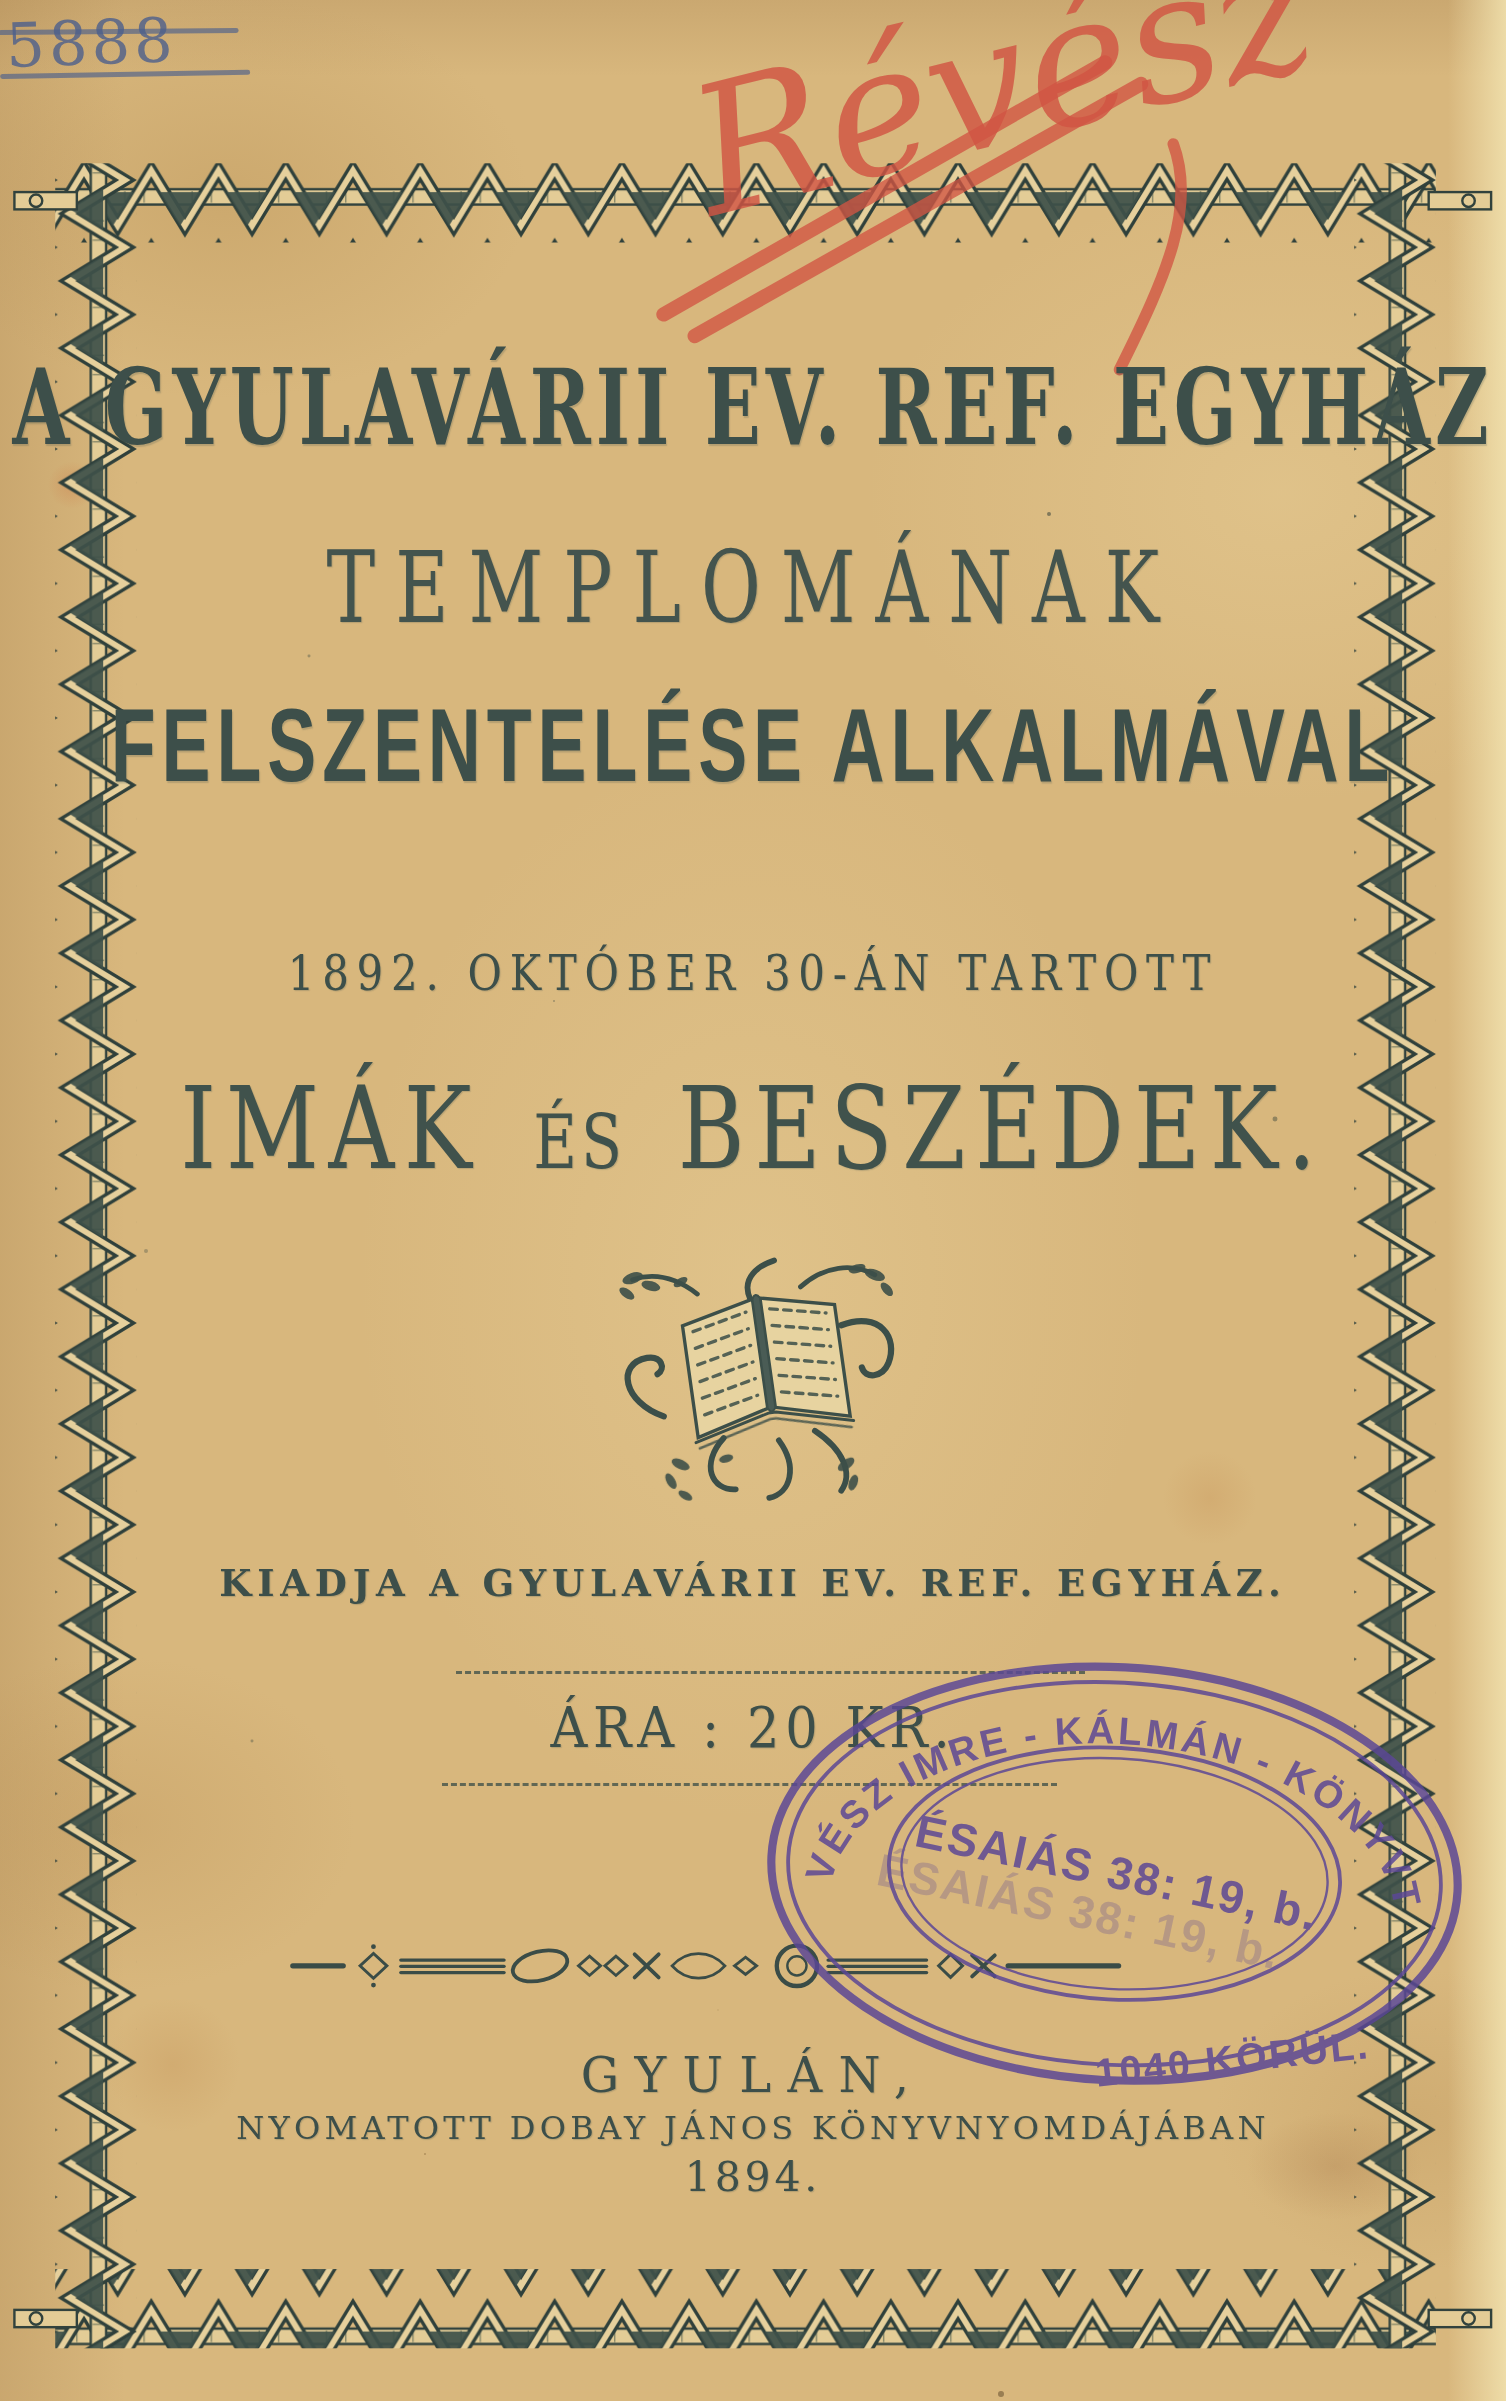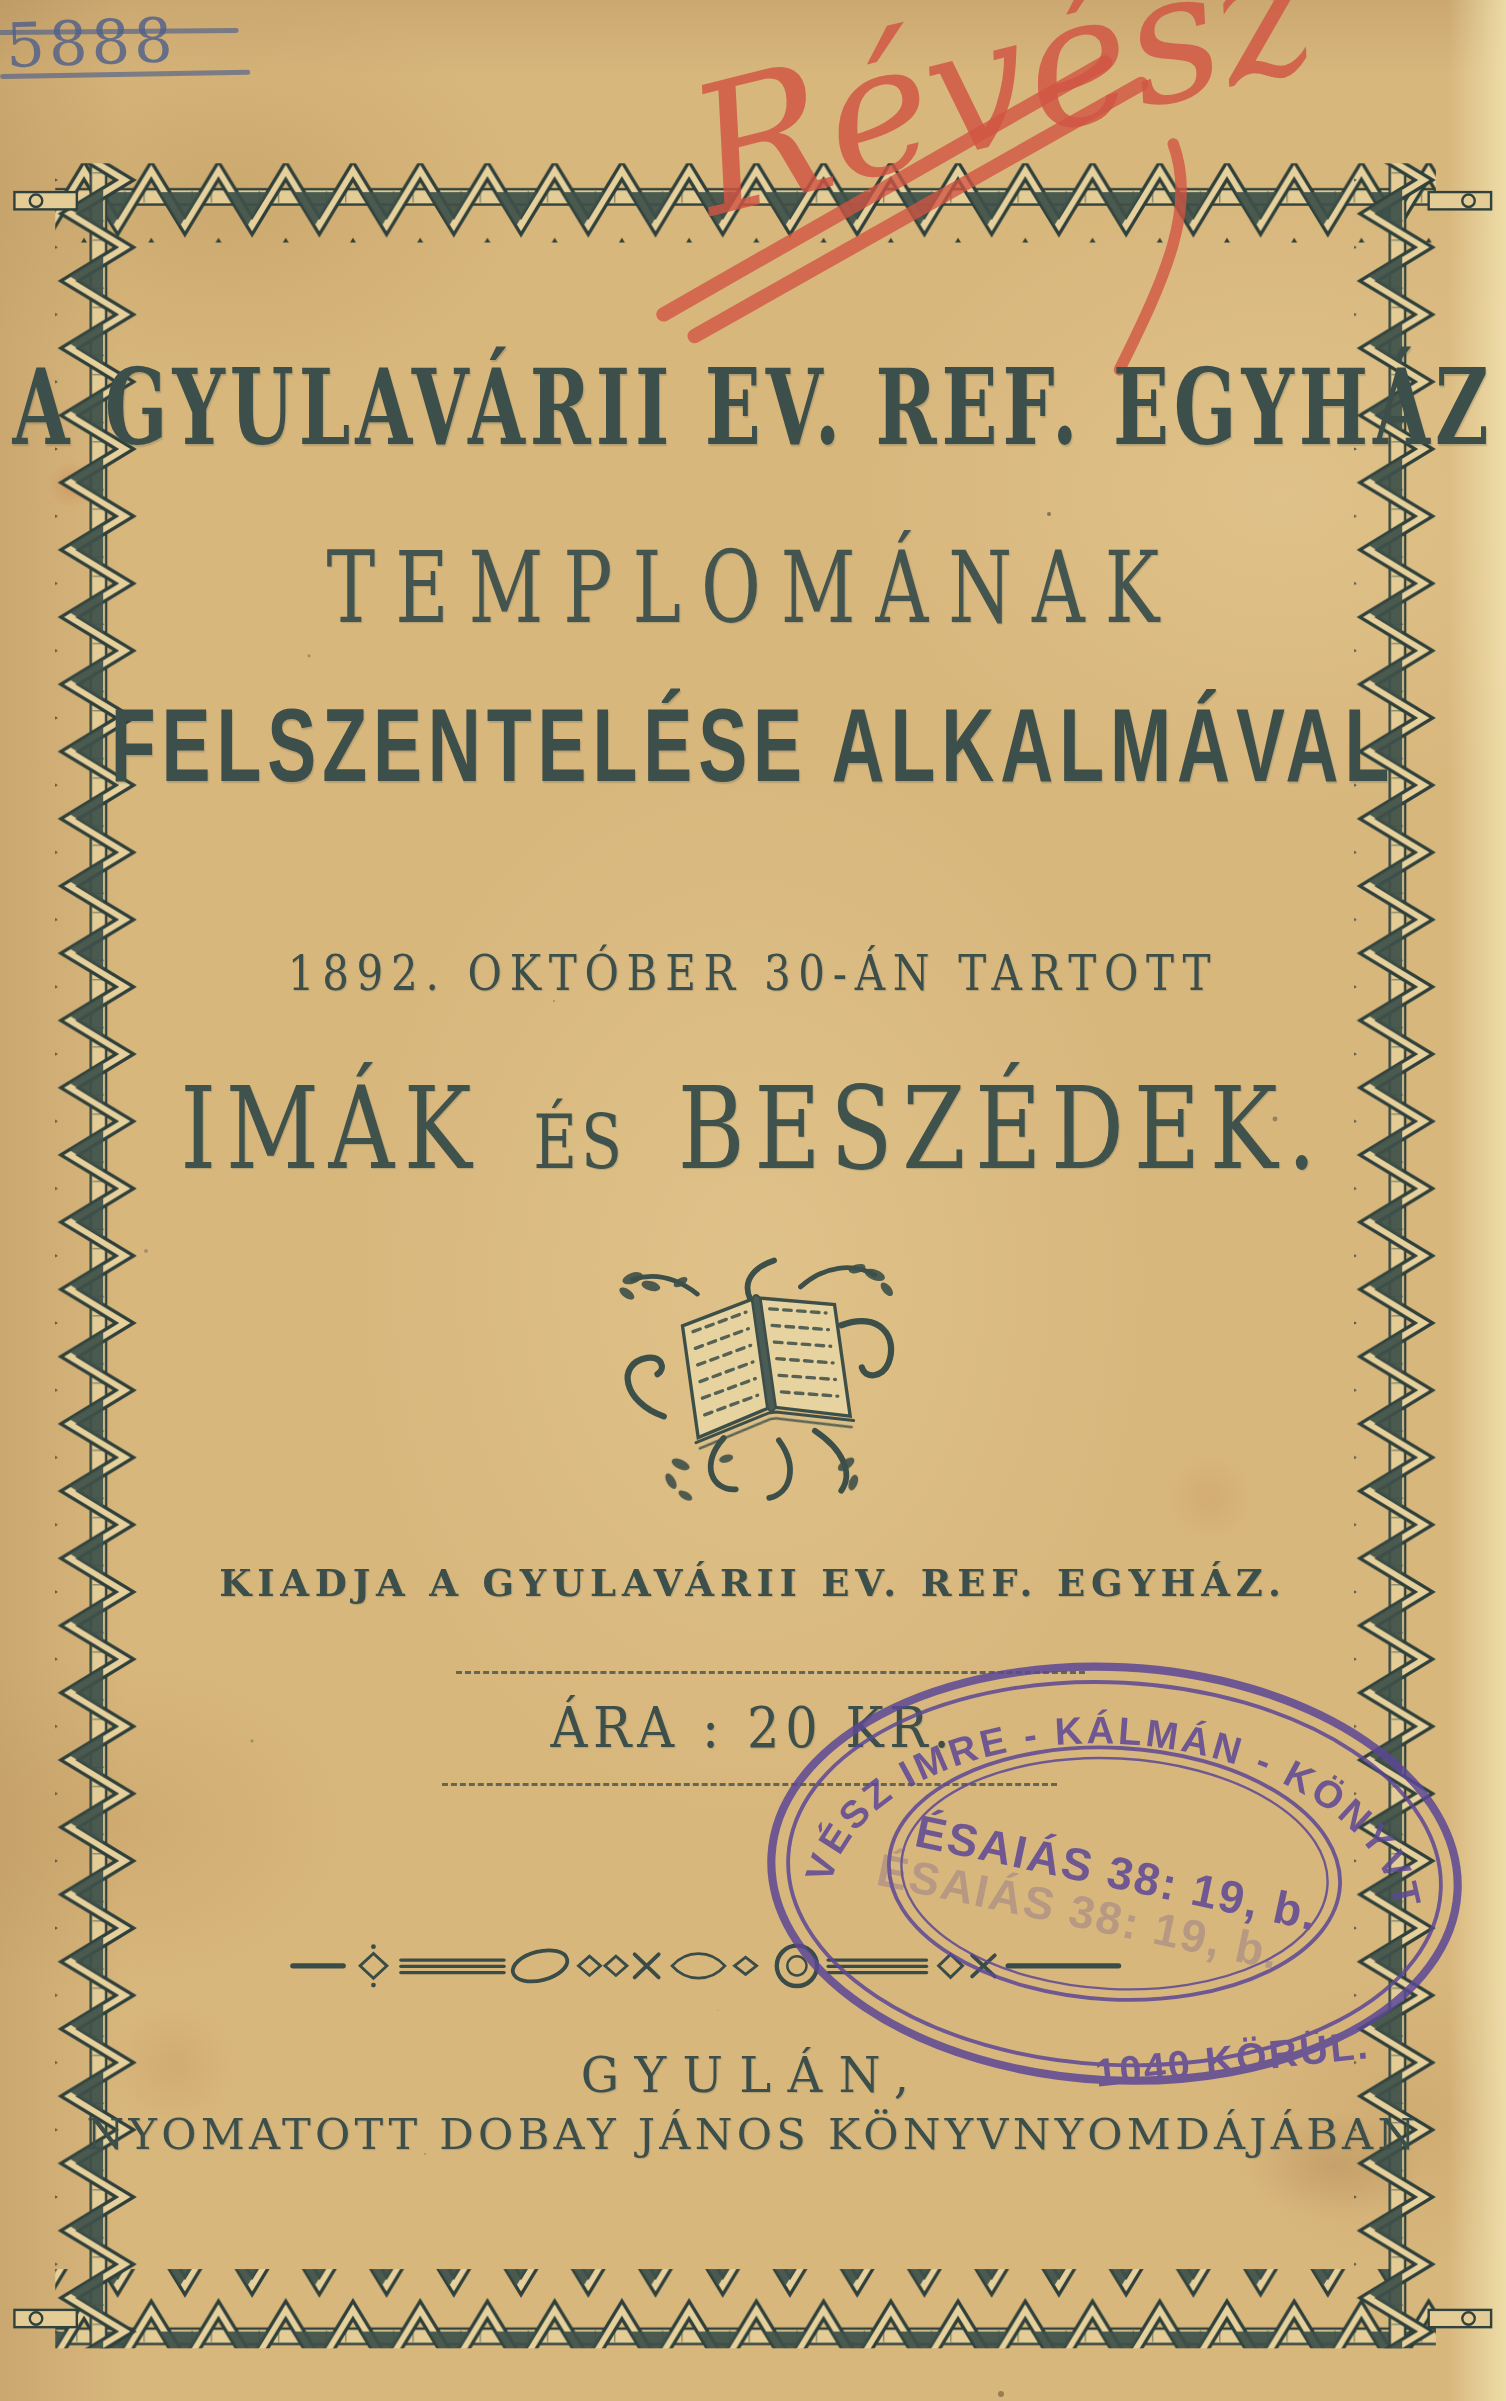--- a/index.html
+++ b/index.html
@@ -41,21 +41,21 @@
   .t1{top:365px;font-size:72px;font-weight:bold;letter-spacing:4.8px;transform:scale(1.02,1.45);}
   .t2{top:545px;font-size:73px;font-weight:normal;letter-spacing:20px;transform:scale(1,1.35);color:#44544e;}
   .t3{top:704px;font-family:"Liberation Sans","DejaVu Sans",sans-serif;font-size:72px;font-weight:bold;
       letter-spacing:5.8px;transform:scale(1.02,1.45);}
   .t4{top:949px;font-size:42px;letter-spacing:7.7px;transform:scale(1,1.15);}
   .t5{top:1076px;font-size:91px;letter-spacing:9.6px;transform:scale(1,1.25);color:#40524c;}
   .t5 .conj{font-size:60px;letter-spacing:3.8px;margin:0 13.4px;}
   .t6{top:1561px;font-size:37px;letter-spacing:5.8px;font-weight:bold;}
   .t7{top:1698px;font-size:51px;letter-spacing:5.8px;transform:scale(1,1.1);}
   .t8{top:2047px;font-size:48px;font-weight:normal;letter-spacing:16.3px;}
-  .t9{top:2109px;font-size:43px;letter-spacing:4.3px;}
+  .t9{top:2109px;font-size:32px;letter-spacing:4.3px;}
   .t10{top:2153px;font-size:41px;letter-spacing:3.8px;}
   .rule{position:absolute;height:0;border-top:3.4px dashed rgba(58,76,71,.75);}
   .r1{top:1671px;left:456px;width:629px;}
   .r2{top:1783px;left:442px;width:615px;}
   .inv{position:absolute;left:5.8px;top:6.7px;color:rgba(76,95,140,.8);
        font-size:61px;letter-spacing:3.8px;transform:rotate(-2deg);}
   .inv .strike{position:absolute;left:-6.7px;height:5.3px;background:rgba(76,95,140,.65);border-radius:2.9px;}
   .inv .a{top:23px;width:240px;transform:rotate(1.5deg);}
   .inv .b{top:66px;width:250px;transform:rotate(1deg);}
   svg{position:absolute;overflow:visible;}
@@ -209,20 +209,21 @@
       <line x1="1125" y1="76" x2="1330" y2="76" stroke-width="7"></line>
       <path d="M1355,62 L1380,38 L1405,62 L1380,86 Z" stroke-width="6"></path>
       <line x1="1425" y1="40" x2="1472" y2="84" stroke-width="8"></line>
       <line x1="1425" y1="84" x2="1472" y2="40" stroke-width="8"></line>
       <line x1="1500" y1="62" x2="1730" y2="62" stroke-width="11"></line>
     </g>
   </svg>
 
   <div class="l t8">GYULÁN,</div>
   <div class="l t9">NYOMATOTT DOBAY JÁNOS KÖNYVNYOMDÁJÁBAN</div>
+  <div class="l t10">1894.</div>
 
   <svg class="stamp" width="759" height="495" viewBox="0 0 1580 1030">
     <g transform="rotate(3 790 505)" opacity="0.84">
       <ellipse cx="790" cy="505" rx="715" ry="430" stroke="#5b4796" stroke-width="17" fill="none"></ellipse>
       <ellipse cx="790" cy="505" rx="680" ry="398" stroke="#5b4796" stroke-width="8" fill="none"></ellipse>
       <ellipse cx="790" cy="505" rx="470" ry="262" stroke="#5b4796" stroke-width="8" fill="none"></ellipse>
       <ellipse cx="790" cy="505" rx="444" ry="240" stroke="#5b4796" stroke-width="5" fill="none"></ellipse>
       <defs>
         <path id="ringTop" d="M 200,585 A 590,350 0 0 1 1380,585" fill="none"></path>
       </defs>

